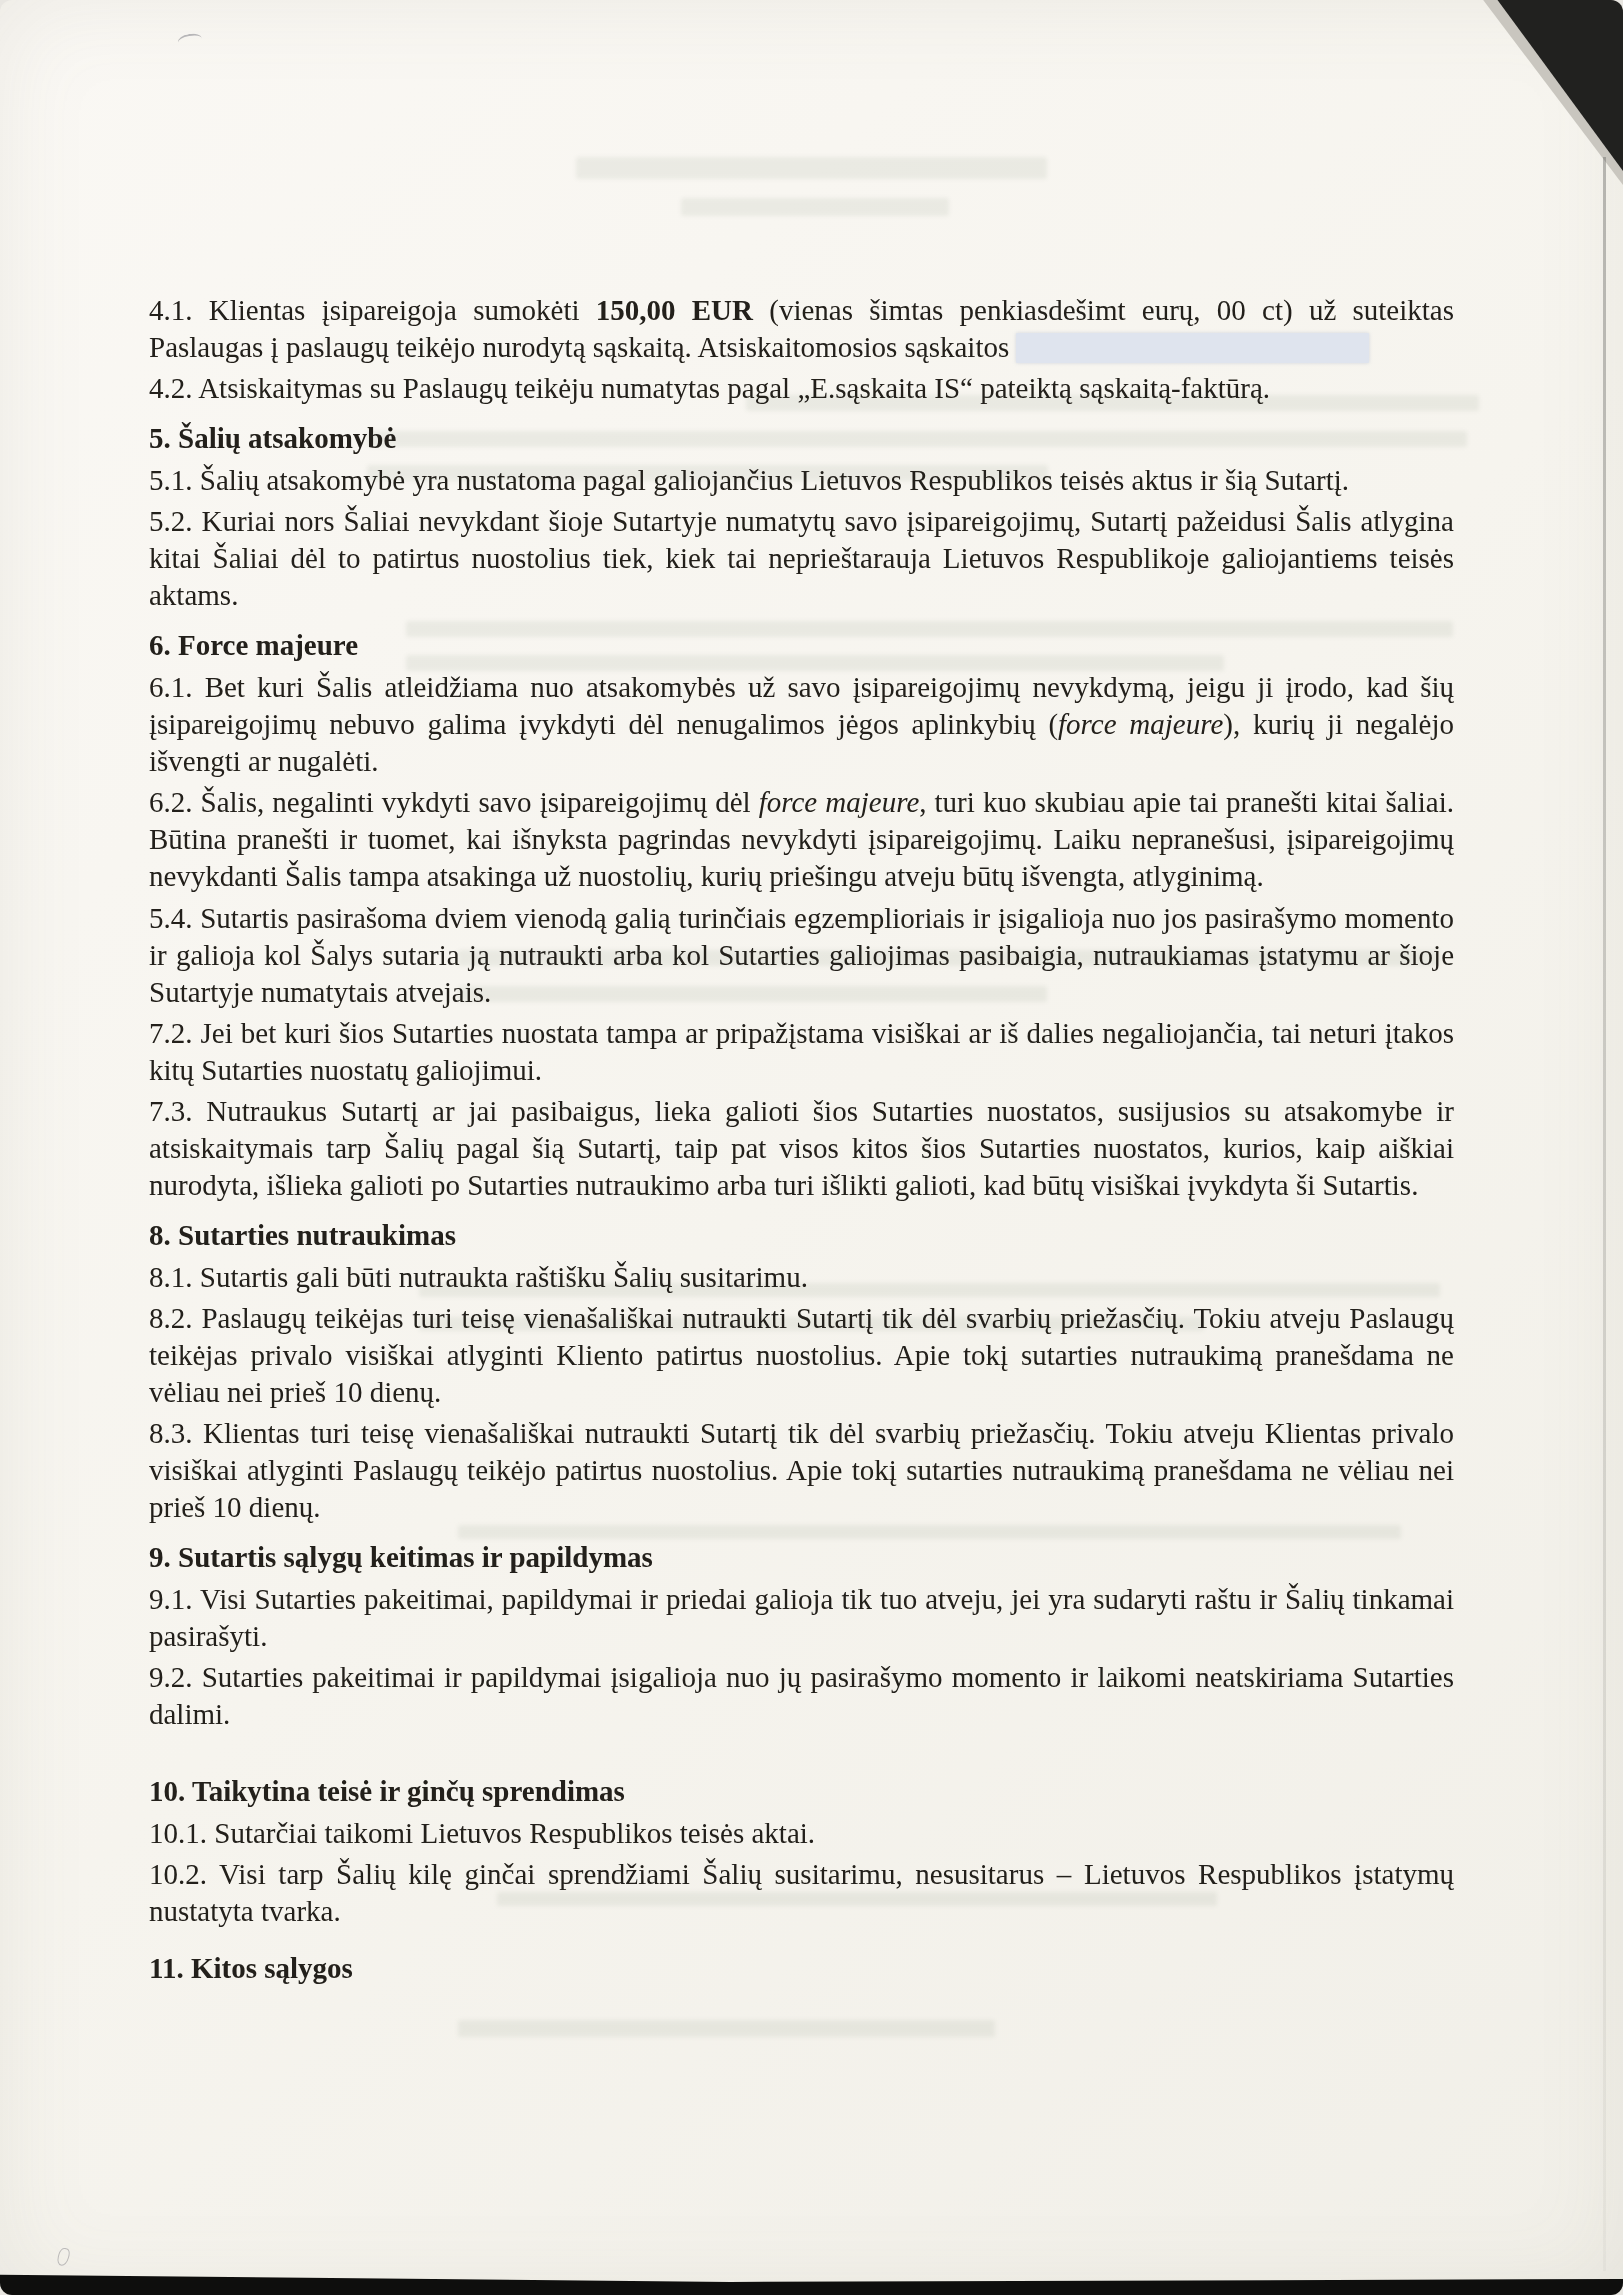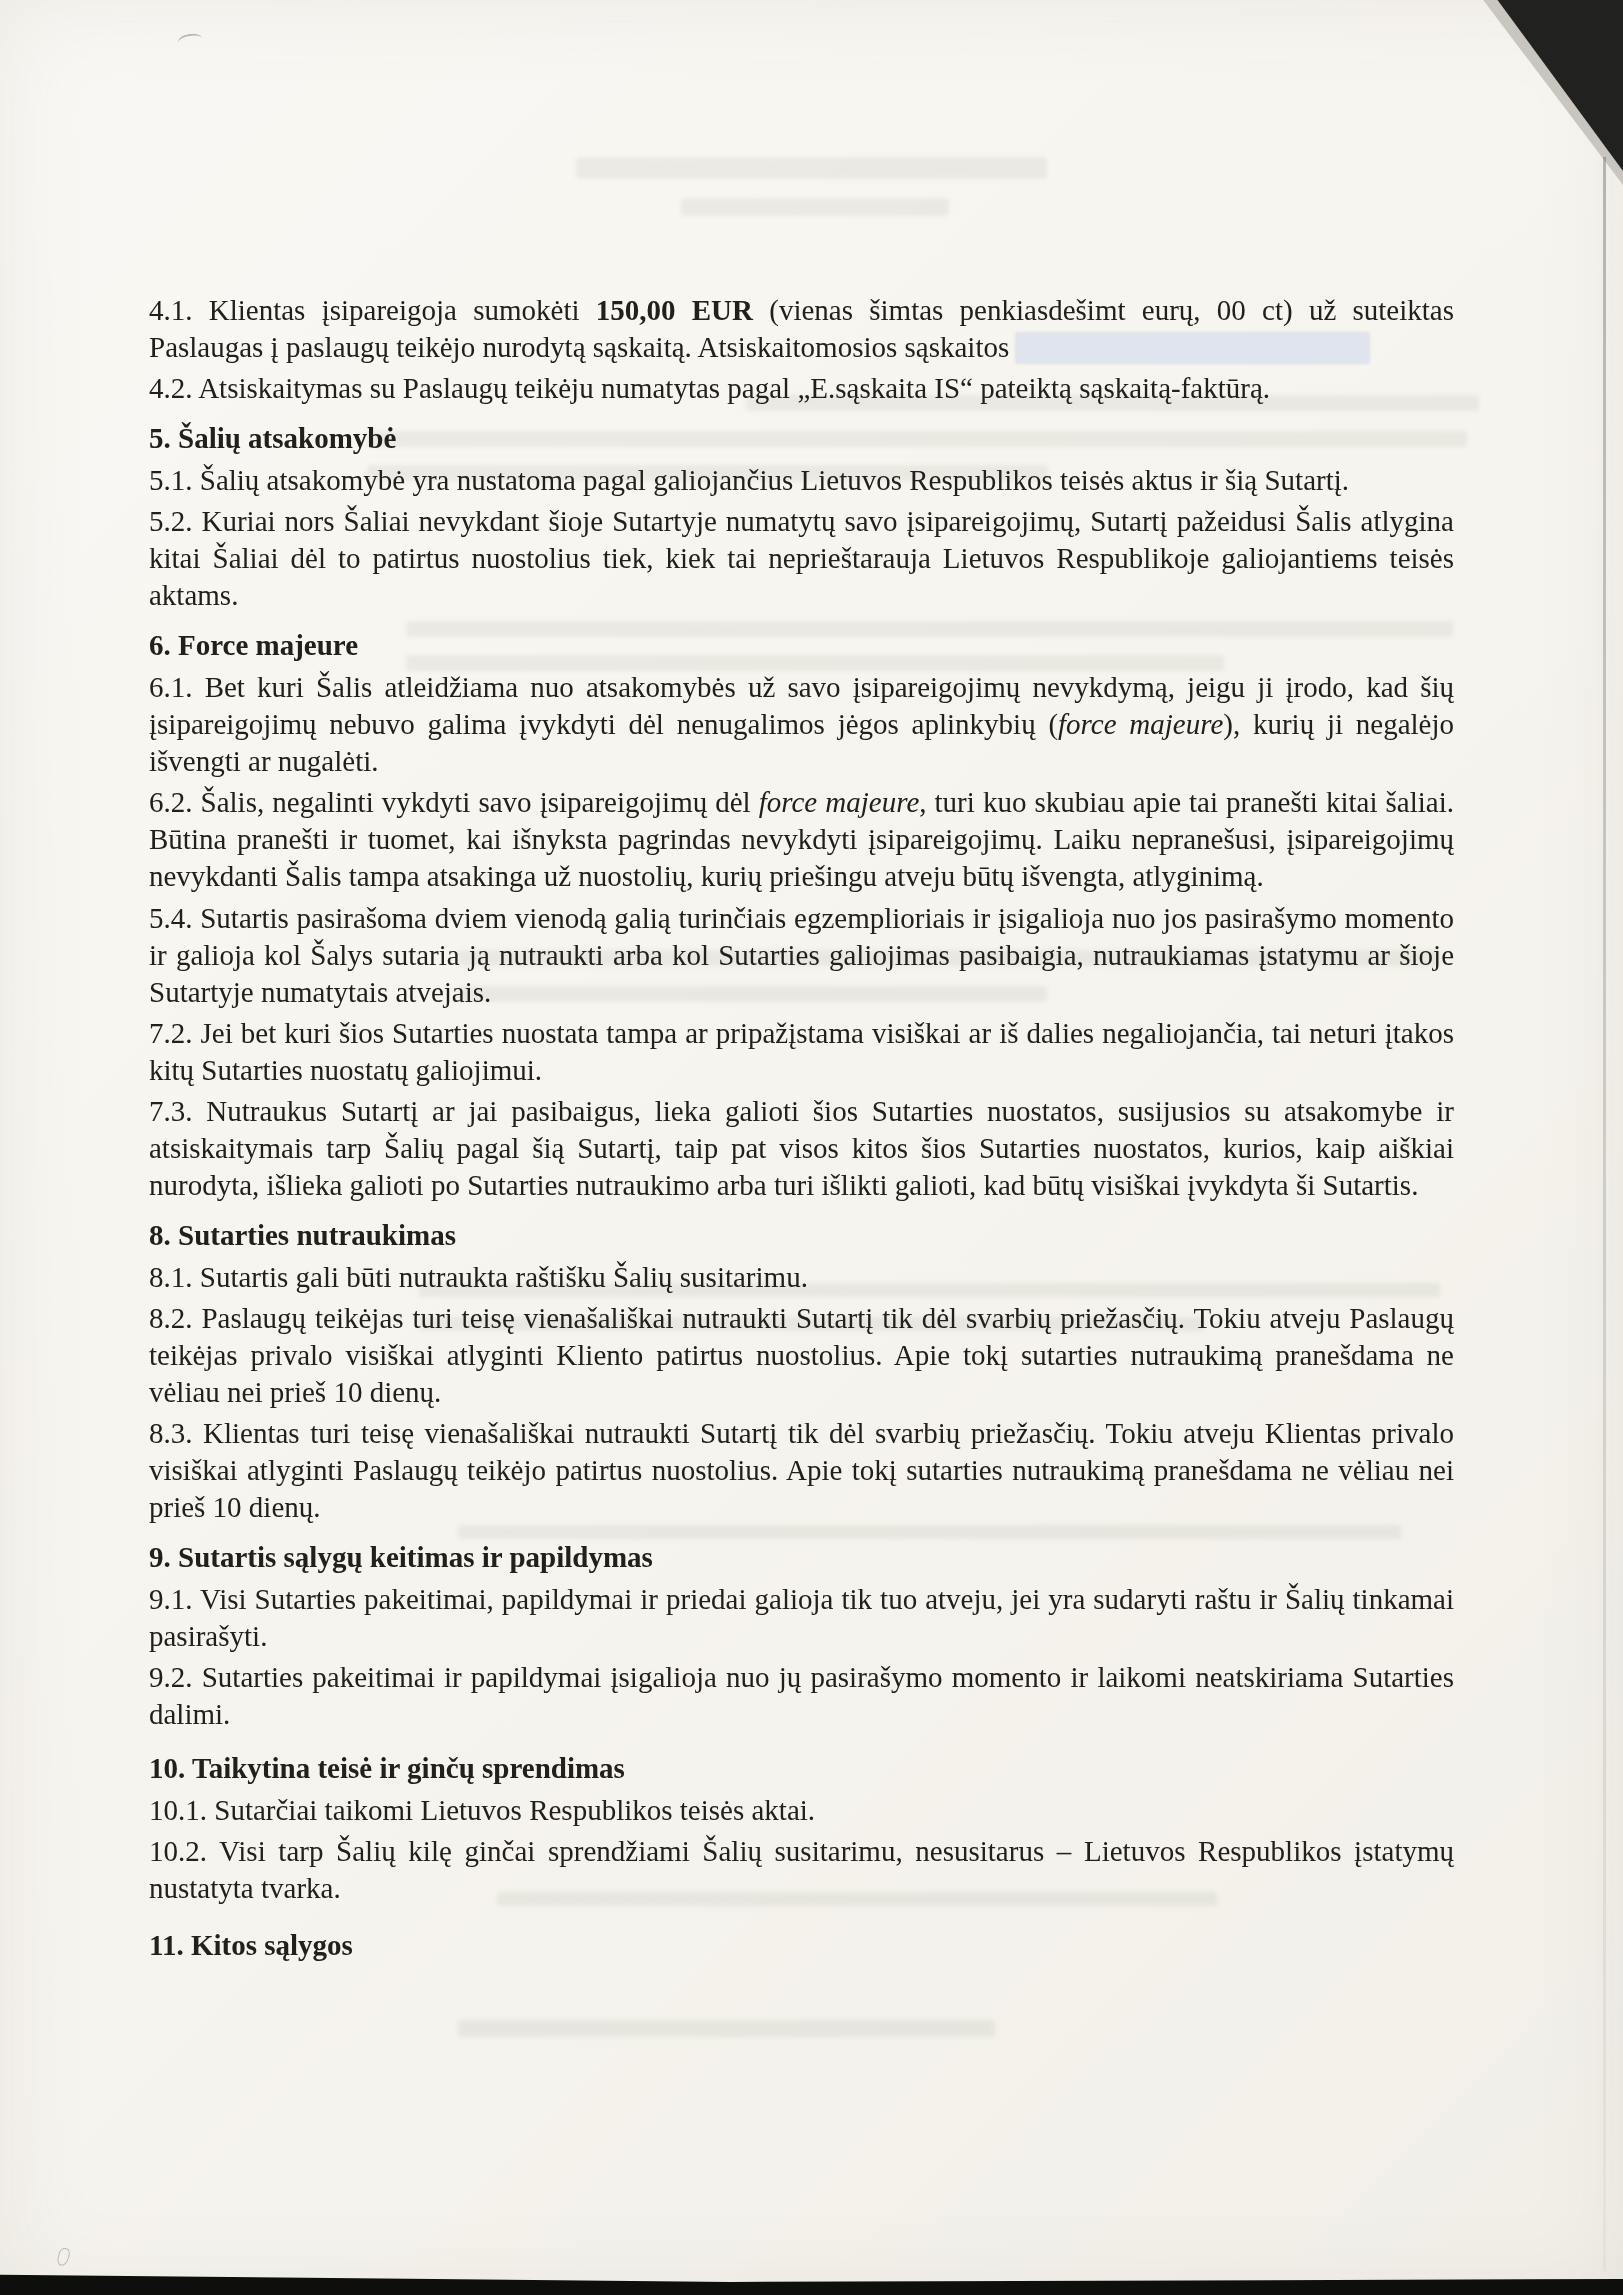--- a/index.html
+++ b/index.html
@@ -4,30 +4,31 @@
 <style>
   html,body { margin:0; padding:0; background:#e8e6e1; }
   .page {
     position:relative;
     width:1623px; height:2295px;
     margin:0 auto;
     background:linear-gradient(135deg,#faf8f4 0%,#f6f4ee 50%,#f1efe8 100%);
     overflow:hidden;
     font-family:"Liberation Serif", serif;
     box-shadow:inset 0 0 92px rgba(120,115,100,0.10);
+    border-radius:12px;
   }
   .content {
     position:absolute;
     left:149px; top:292px; width:1305px;
     font-size:29px; line-height:37px;
     text-align:justify;
     color:#23201b;
   }
   .section + .section { margin-top:5.2px; }
-  .section:nth-child(7) { margin-top:17px; }   
+  .section:nth-child(7) { margin-top:40px; }   
   .section:nth-child(8) { margin-top:20px; }   
   .heading { font-weight:bold; margin:13px 0 5.2px 0; }
   .section:first-child .heading { margin-top:0; }
   .content p { margin:0 0 3.9px 0; }
   .content p:last-child { margin-bottom:0; }
   .redaction {
     display:inline-block; width:353px; height:30px;
     background:#dfe4ee; vertical-align:text-bottom;
     border-radius:1.3px; box-shadow:0 0 3.9px rgba(140,155,185,0.35);
   }

